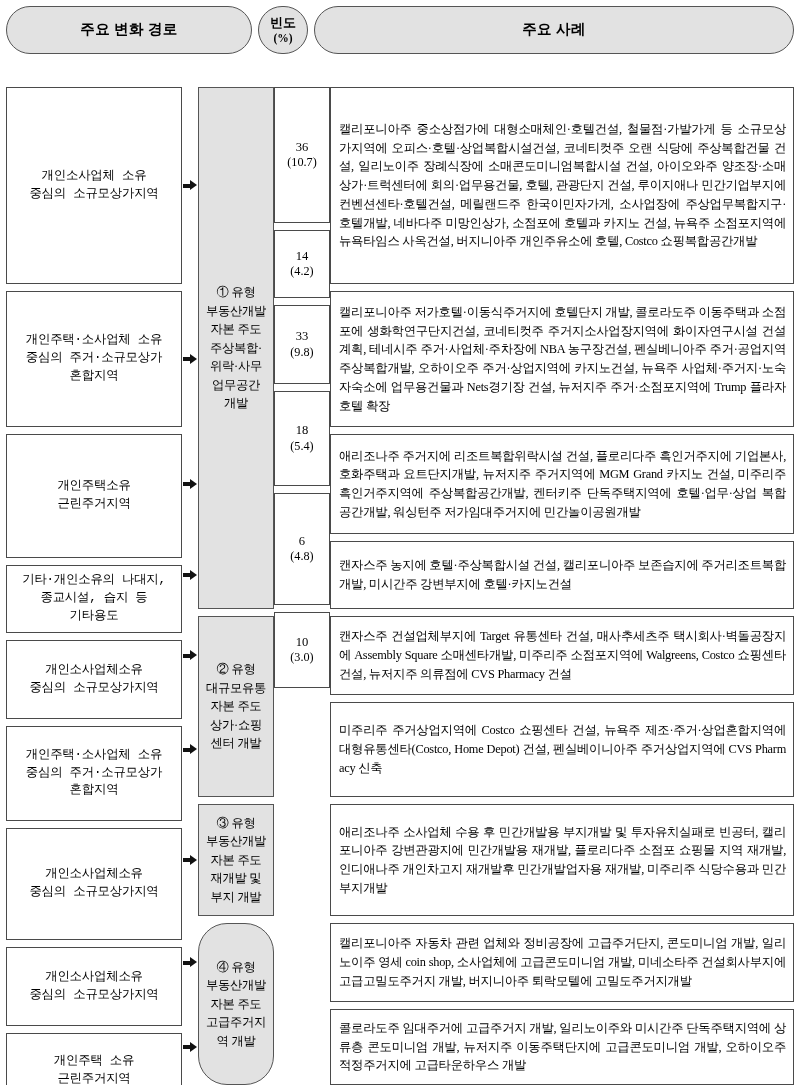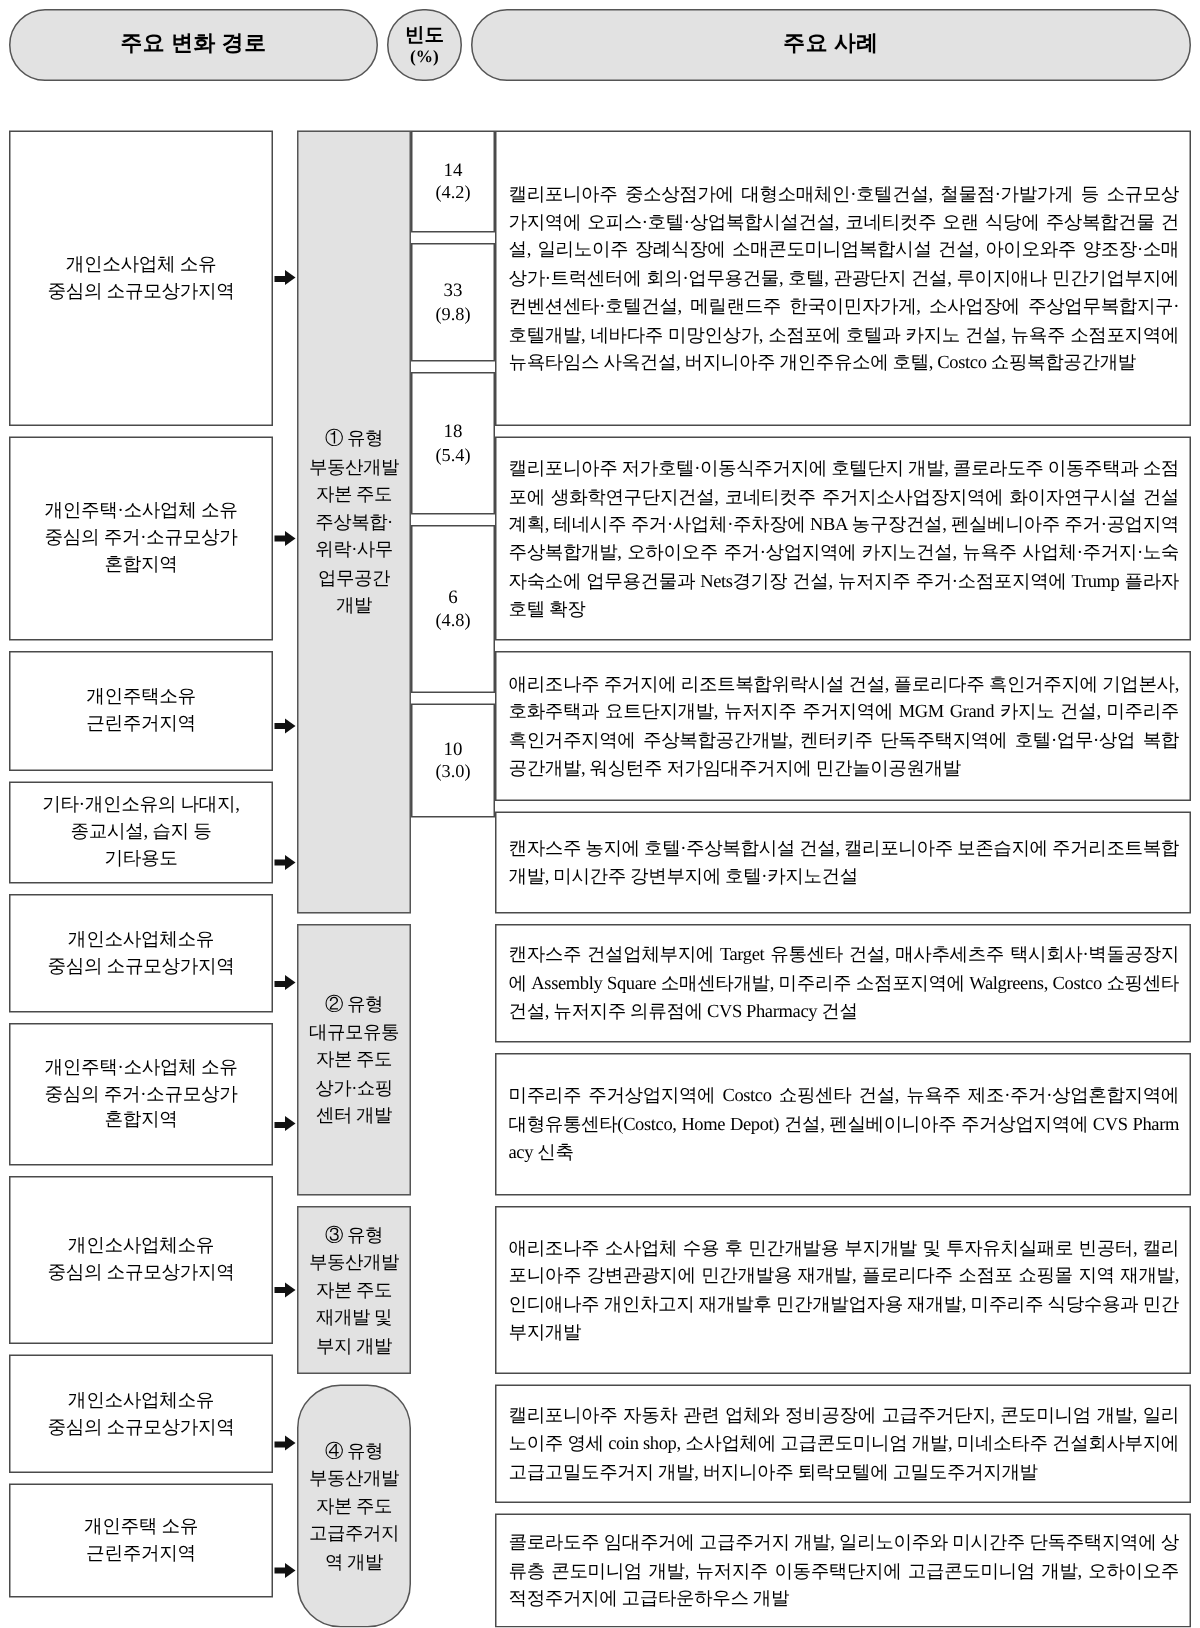--- a/index.html
+++ b/index.html
@@ -73,20 +73,21 @@
     background: #fff;
     display: flex;
     align-items: center;
     justify-content: center;
     text-align: center;
     font-size: 12.4px;
     line-height: 1.45;
     letter-spacing: -0.2px;
     padding: 2px 3px;
     margin-bottom: 7px;
+    font-family: Liberation Mono, monospace;
   }
 
   
   .arrow-slot {
     position: relative;
     display: flex;
     align-items: center;
     justify-content: center;
     margin-bottom: 7px;
   }
@@ -204,21 +205,21 @@
 
   <div class="grid">
 
     <div class="col-left stack">
         <div class="origin-box" style="height: 197px;">
           <span>개인소사업체 소유<br>중심의 소규모상가지역</span>
         </div>
         <div class="origin-box" style="height: 136px;">
           <span>개인주택·소사업체 소유<br>중심의 주거·소규모상가<br>혼합지역</span>
         </div>
-        <div class="origin-box" style="height: 80px;">
+        <div class="origin-box" style="height: 124px;">
           <span>개인주택소유<br>근린주거지역</span>
         </div>
         <div class="origin-box" style="height: 68px;">
           <span>기타·개인소유의 나대지,<br>종교시설, 습지 등<br>기타용도</span>
         </div>
         <div class="origin-box" style="height: 79px;">
           <span>개인소사업체소유<br>중심의 소규모상가지역</span>
         </div>
         <div class="origin-box" style="height: 95px;">
           <span>개인주택·소사업체 소유<br>중심의 주거·소규모상가<br>혼합지역</span>
@@ -270,20 +271,24 @@
           <span>② 유형<br>대규모유통<br>자본 주도<br>상가·쇼핑<br>센터 개발</span>
         </div>
         <div class="type-box" style="height: 112px;">
           <span>③ 유형<br>부동산개발<br>자본 주도<br>재개발 및<br>부지 개발</span>
         </div>
         <div class="type-box" style="height: 162px; border-radius: 29px;">
           <span>④ 유형<br>부동산개발<br>자본 주도<br>고급주거지<br>역 개발</span>
         </div>
       </div>
     <div class="col-freq stack">
+        <div class="freq-box" style="height: 136px;">
+          <span>36</span>
+          <span class="pct">(10.7)</span>
+        </div>
         <div class="freq-box" style="height: 68px;">
           <span>14</span>
           <span class="pct">(4.2)</span>
         </div>
         <div class="freq-box" style="height: 79px;">
           <span>33</span>
           <span class="pct">(9.8)</span>
         </div>
         <div class="freq-box" style="height: 95px;">
           <span>18</span>

